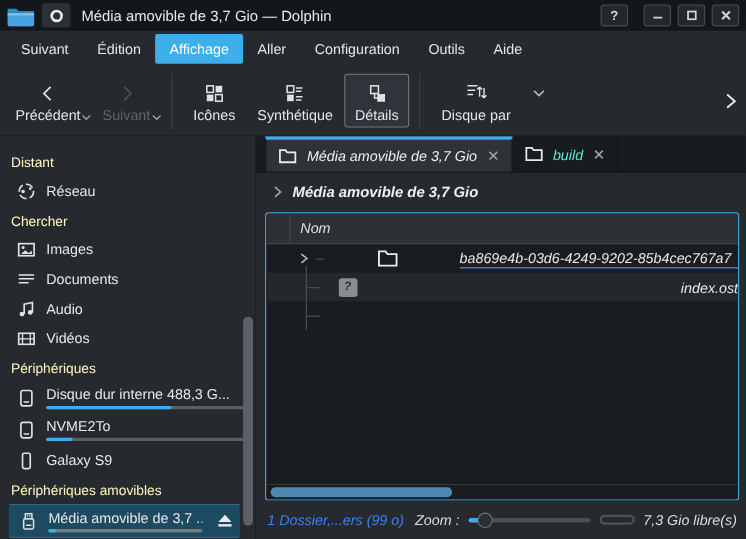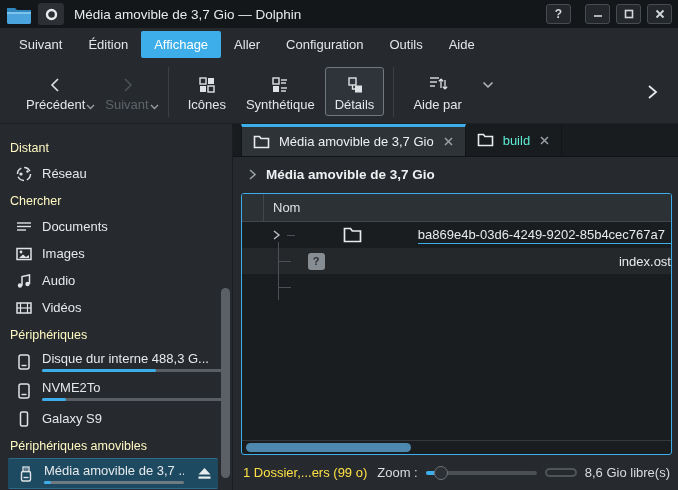--- a/index.html
+++ b/index.html
@@ -19,21 +19,21 @@
   .winbtn { width:25px; height:20px; background:#24282c; border:1px solid #474c51; border-radius:3px; color:#d3d7da;
             display:flex; align-items:center; justify-content:center; font-weight:bold; font-size:12px; flex:0 0 auto; }
   .winbtn.help { margin-right:8px; }
 
   
   .menubar { height:32px; background:#26292d; display:flex; align-items:center; padding:0 6px; flex:0 0 auto; }
   .menu-item { padding:6px 13px; color:#e4e7e9; border-radius:2px; white-space:nowrap; }
   .menu-item.active { background:#3daee9; color:#ffffff; }
 
   
-  .toolbar { height:64px; background:#26292d; display:flex; align-items:center; padding:0 16px; flex:0 0 auto; border-bottom:1px solid #1d2023; }
+  .toolbar { height:64px; background:#26292d; display:flex; align-items:center; padding:0 4px; flex:0 0 auto; border-bottom:1px solid #1d2023; }
   .tool-btn { display:flex; flex-direction:column; align-items:center; justify-content:center; gap:4px;
               padding:5px 10px; border-radius:3px; color:#e4e7e9; position:relative; }
   .tool-btn .ticon { height:22px; display:flex; align-items:flex-end; justify-content:center; color:#dfe3e6; }
   .tool-btn .tlabel { font-size:13px; line-height:13px; white-space:nowrap; }
   .tool-btn.disabled { color:#5d6468; }
   .tool-btn.disabled .ticon { color:#4b5155; }
   .tool-btn.selected { background:#2f343a; border:1px solid #71787d; padding:4px 9px; }
   .tool-caret { position:absolute; right:0px; bottom:6px; color:#9aa0a4; }
   .tool-caret-mid { margin-left:10px; margin-bottom:14px; color:#b7bcbf; }
   .tb-sep { width:1px; height:50px; background:#3b4045; margin:0 9px; }
@@ -50,21 +50,21 @@
   .side-item .scontent { flex:1; min-width:0; display:flex; flex-direction:column; gap:3px; }
   .side-item .slabel { white-space:nowrap; overflow:hidden; line-height:15px; }
   .usage-track { height:3px; background:#585e63; border-radius:1.5px; width:100%; }
   .usage-fill { height:3px; background:#3daee9; border-radius:1.5px; }
   .side-item.selected { background:#1e4a61; border-top:1px solid #2d6a8c; border-bottom:1px solid #2d6a8c; margin:0 14px 0 8px; padding-left:8px; border-radius:2px; }
   .side-item.selected .usage-track { background:#6f7a81; }
   .side-item.selected .eject { color:#e8ecee; margin-left:4px; flex:0 0 auto; }
   .side-scrollbar { position:absolute; right:2px; top:164px; width:9px; height:190px; background:#5a6065; border-radius:4.5px; }
 
   
-  .main { flex:1; display:flex; flex-direction:column; min-width:0; }
+  .main { flex:1; display:flex; flex-direction:column; min-width:0;font-style:italic; }
   .tabstrip { height:33px; background:#191c1f; display:flex; align-items:stretch; padding-left:8px; flex:0 0 auto; border-bottom:1px solid #121416; }
   .tab { display:flex; align-items:center; gap:9px; padding:0 11px; color:#5eead4; border-right:1px solid #121416; }
   .tab .tab-folder { color:#e8eaec; display:flex; }
   .tab.active { background:#2e3338; color:#eef0f2; border-top:3px solid #3daee9; border-left:1px solid #121416; }
   .tab .tab-close { color:#9aa0a4; display:flex; }
 
   .breadcrumb { height:35px; background:#26292d; display:flex; align-items:center; gap:9px; padding-left:15px; flex:0 0 auto; }
   .breadcrumb .bc-chevron { color:#9aa0a4; display:flex; }
   .breadcrumb .bc-text { font-weight:bold; font-size:13.5px; color:#eef0f2; white-space:nowrap; }
 
@@ -86,21 +86,21 @@
   .tline { position:absolute; background:#4b5156; }
 
   .unknown-badge { width:17px; height:17px; background:#878e93; border-radius:3px; color:#2b2f33; font-weight:bold; font-size:11px;
                    display:flex; align-items:center; justify-content:center; }
 
   .hscroll-gutter { height:14px; flex:0 0 auto; display:flex; align-items:center; border-top:1px solid #34383c; padding:0 4px; }
   .hscroll-handle { width:165px; height:9px; background:#4e88ae; border-radius:4.5px; }
 
   
   .statusbar { height:35px; background:#26292d; display:flex; align-items:center; padding:0 8px 0 10px; gap:8px; flex:0 0 auto; }
-  .status-summary { color:#fde047; white-space:nowrap; }
+  .status-summary { color:#3b82f6; white-space:nowrap; }
   .zoom-label { color:#dadde0; margin-left:2px; white-space:nowrap; }
   .zoom-slider { width:114px; height:16px; position:relative; display:flex; align-items:center; }
   .zoom-track { width:100%; height:4px; background:#4a5054; border-radius:2px; }
   .zoom-fill { position:absolute; left:0; top:6px; width:13px; height:4px; background:#3daee9; border-radius:2px; }
   .zoom-handle { position:absolute; left:8px; top:1px; width:14px; height:14px; border-radius:50%; background:#2c3034; border:1px solid #6d7378; }
   .cap-pill { margin-left:auto; width:32px; height:9px; border:2px solid #4e5458; border-radius:5px; }
   .free-space { color:#dadde0; white-space:nowrap; }
 
   svg { display:block; }
 </style>
@@ -219,21 +219,21 @@
     <div class="tool-btn">
       <span class="ticon">
         <svg width="20" height="20" viewBox="0 0 20 20">
           <line x1="2" y1="4" x2="11" y2="4" stroke="currentColor" stroke-width="1.4"></line>
           <line x1="2" y1="8" x2="9" y2="8" stroke="currentColor" stroke-width="1.4"></line>
           <line x1="2" y1="12" x2="7" y2="12" stroke="currentColor" stroke-width="1.4"></line>
           <path d="M13 14 V5 M13 5 l-2.2 2.4 M13 5 l2.2 2.4" fill="none" stroke="currentColor" stroke-width="1.3"></path>
           <path d="M17 6 v9 M17 15 l-2.2 -2.4 M17 15 l2.2 -2.4" fill="none" stroke="currentColor" stroke-width="1.3"></path>
         </svg>
       </span>
-      <span class="tlabel">Aide par</span>
+      <span class="tlabel">Disque par</span>
     </div>
     <span class="tool-caret-mid">
       <svg width="12" height="8" viewBox="0 0 12 8">
           <polyline points="1.5,1.5 6,6 10.5,1.5" fill="none" stroke="currentColor" stroke-width="1.5"></polyline>
         </svg>
     </span>
 
     <div class="tb-overflow">
       <svg width="12" height="18" viewBox="0 0 12 18">
           <polyline points="3,3 10,9 3,15" fill="none" stroke="currentColor" stroke-width="1.8"></polyline>
@@ -255,39 +255,39 @@
         </span>
         <div class="scontent">
             <span class="slabel">Réseau</span>
           </div>
       </div>
 
       <div class="side-section-title">Chercher</div>
       <div class="side-item">
         <span class="sicon">
           <svg width="18" height="18" viewBox="0 0 18 18">
+            <rect x="2" y="3.5" width="14" height="11" fill="none" stroke="currentColor" stroke-width="1.5"></rect>
+            <circle cx="6" cy="7" r="1.4" fill="currentColor"></circle>
+            <path d="M4 13 l4 -3.5 3 2.5 3 -2 v3 z" fill="currentColor"></path>
+          </svg>
+        </span>
+        <div class="scontent">
+            <span class="slabel">Images</span>
+          </div>
+      </div>
+      <div class="side-item">
+        <span class="sicon">
+          <svg width="18" height="18" viewBox="0 0 18 18">
             <line x1="2" y1="5" x2="16" y2="5" stroke="currentColor" stroke-width="1.4"></line>
             <line x1="2" y1="8.5" x2="16" y2="8.5" stroke="currentColor" stroke-width="1.4"></line>
             <line x1="2" y1="12" x2="11" y2="12" stroke="currentColor" stroke-width="1.4"></line>
           </svg>
         </span>
         <div class="scontent">
             <span class="slabel">Documents</span>
-          </div>
-      </div>
-      <div class="side-item">
-        <span class="sicon">
-          <svg width="18" height="18" viewBox="0 0 18 18">
-            <rect x="2" y="3.5" width="14" height="11" fill="none" stroke="currentColor" stroke-width="1.5"></rect>
-            <circle cx="6" cy="7" r="1.4" fill="currentColor"></circle>
-            <path d="M4 13 l4 -3.5 3 2.5 3 -2 v3 z" fill="currentColor"></path>
-          </svg>
-        </span>
-        <div class="scontent">
-            <span class="slabel">Images</span>
           </div>
       </div>
       <div class="side-item">
         <span class="sicon">
           <svg width="18" height="18" viewBox="0 0 18 18">
             <circle cx="5" cy="13.5" r="2.2" fill="currentColor"></circle>
             <circle cx="12.5" cy="12" r="2.2" fill="currentColor"></circle>
             <path d="M7 13.5 V4.5 L14.5 3 v9" fill="none" stroke="currentColor" stroke-width="1.5"></path>
           </svg>
         </span>
@@ -458,18 +458,18 @@
 
       <div class="statusbar">
         <span class="status-summary">1 Dossier,...ers (99 o)</span>
         <span class="zoom-label">Zoom :</span>
         <div class="zoom-slider">
           <div class="zoom-track"></div>
           <div class="zoom-fill"></div>
           <div class="zoom-handle"></div>
         </div>
         <div class="cap-pill"></div>
-        <span class="free-space">8,6 Gio libre(s)</span>
+        <span class="free-space">7,3 Gio libre(s)</span>
       </div>
 
     </div>
   </div>
 </div>
 
 </body></html>

